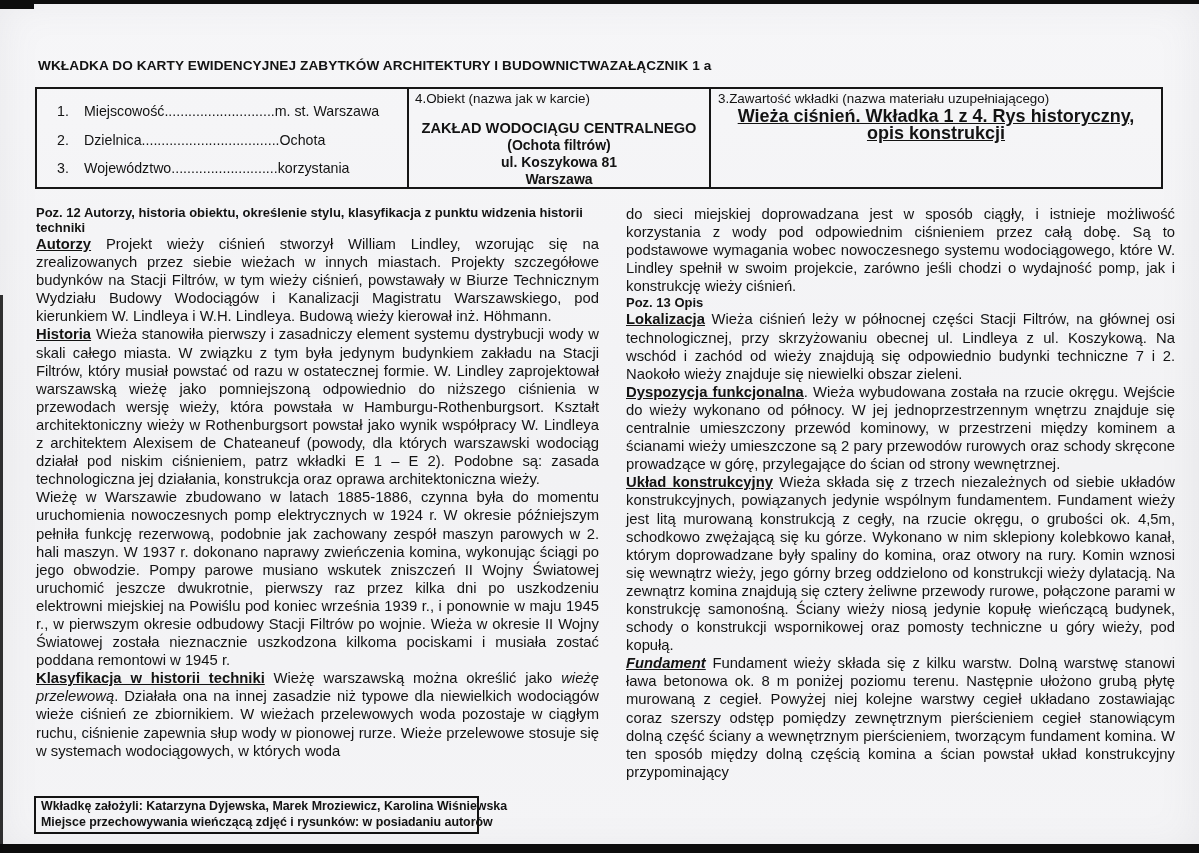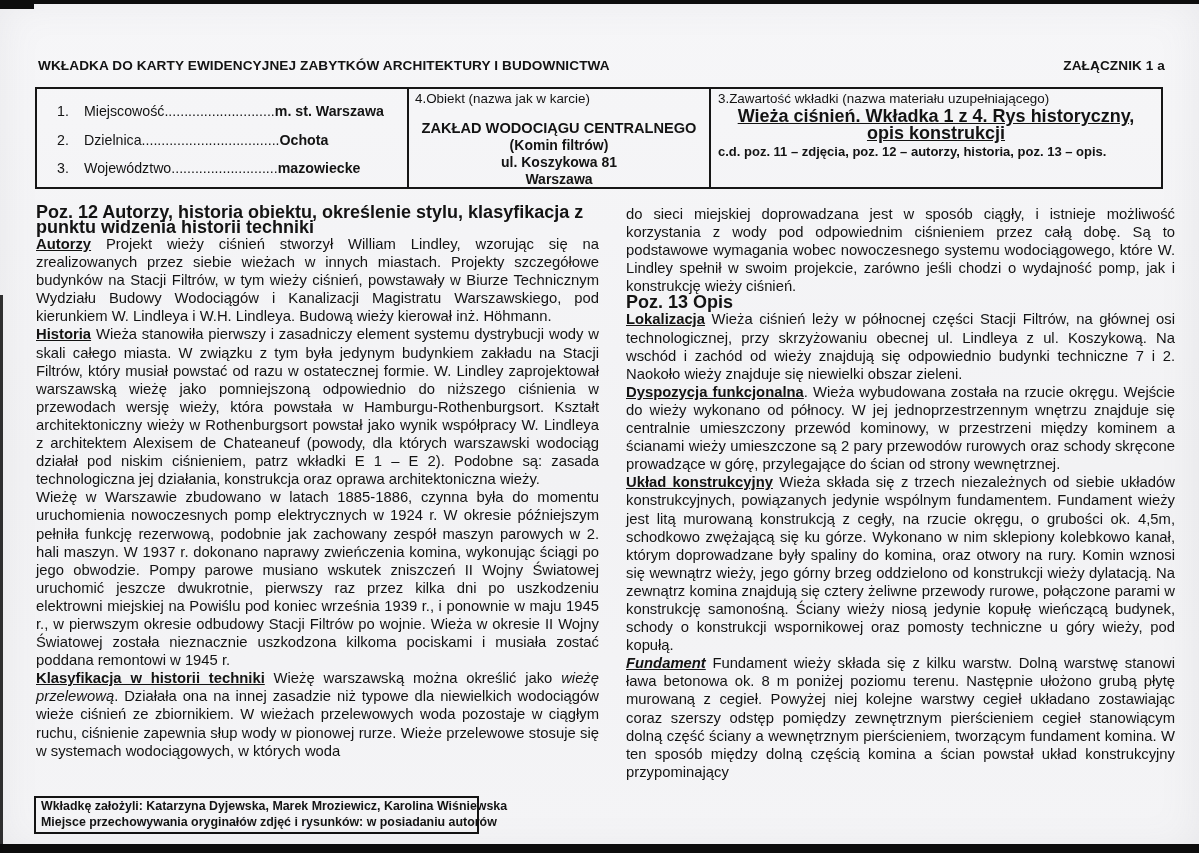--- a/index.html
+++ b/index.html
@@ -14,52 +14,52 @@
   
   .artifact { position:absolute; background:#0d0d0d; }
   .top-edge   { top:0; left:0; width:100%; height:4px; }
   .top-left-blob { top:0; left:0; width:34px; height:9px; }
   .bottom-edge{ bottom:0; left:0; width:100%; height:9px; }
   .left-edge  { left:0; top:295px; width:3px; height:558px; opacity:.85; }
 
   
   .doc-header {
     position:absolute; top:58px; left:38px; right:34px;
-    display:flex; justify-content:space-between; align-items:baseline;
+    display:flex; align-items:baseline;
     font-weight:bold; font-size:13.6px; letter-spacing:.1px;
   }
 
   
   .info-table {
     position:absolute; top:87px; left:35px; width:1128px; height:102px;
     display:flex; border:2.5px solid #161616;
   }
   .cell { border-right:2.5px solid #161616; overflow:hidden; }
   .cell:last-child { border-right:none; }
   .cell-loc { width:372px; padding:8px 6px 0 20px; }
   .loc-row { font-size:14.2px; line-height:28.5px; white-space:nowrap; }
   .loc-num { display:inline-block; width:27px; }
-  .loc-value { font-weight:bold;text-align:center; }
+  .loc-value { font-weight:normal;text-align:center; }
   .cell-obj { width:302px; padding:2px 6px; text-align:center; }
   .cell-caption { text-align:left; font-size:13.4px; line-height:16px; }
   .obj-name { font-weight:bold; font-size:14.6px; line-height:17px; margin-top:13px; }
   .obj-line { font-weight:bold; font-size:14px; line-height:17px; }
   .cell-content { flex:1; padding:2px 7px; }
   .content-title {
     font-weight:bold; font-size:18px; line-height:17px;
     text-align:center; text-decoration:underline; margin-top:1px;
   }
   .content-note { font-weight:bold; font-size:13px; line-height:15.5px; margin-top:2px; }
 
   
   .col { position:absolute; top:205px; font-size:14.8px; line-height:18.1px; text-align:justify; }
   .col-left  { left:36px;  width:563px; }
   .col-right { left:626px; width:549px; }
   .col p { margin:0; }
-  .small-header { font-size:18px; font-weight:bold; line-height:15px; text-align:left; }
+  .small-header { font-size:13px; font-weight:bold; line-height:15px; text-align:left; }
   .lead { font-weight:bold; text-decoration:underline; }
   .lead-italic { font-weight:bold; font-style:italic; text-decoration:underline;margin-top:36px; }
   .it { font-style:italic; }
 
   .founders-box {
     position:absolute; left:34px; top:796px; width:445px;
     border:2.5px solid #131313; padding:1px 5px 2px;
     font-weight:bold; font-size:12.4px; line-height:15.6px; white-space:nowrap;
   }
   .sheet-footer {
@@ -85,51 +85,50 @@
   <div class="info-table">
 
     <div class="cell cell-loc">
       <div class="loc-row">
         <span class="loc-num">1.</span><span>Miejscowość</span><span>............................</span><span class="loc-value">m. st. Warszawa</span>
       </div>
       <div class="loc-row">
         <span class="loc-num">2.</span><span>Dzielnica</span><span>...................................</span><span class="loc-value">Ochota</span>
       </div>
       <div class="loc-row">
-        <span class="loc-num">3.</span><span>Województwo</span><span>...........................</span><span class="loc-value">mazowiecke</span>
+        <span class="loc-num">3.</span><span>Województwo</span><span>...........................</span><span class="loc-value">korzystania</span>
       </div>
     </div>
 
     <div class="cell cell-obj">
       <div class="cell-caption">4.Obiekt (nazwa jak w karcie)</div>
       <div class="obj-name">ZAKŁAD WODOCIĄGU CENTRALNEGO</div>
-      <div class="obj-line">(Komin filtrów)</div>
+      <div class="obj-line">(Ochota filtrów)</div>
       <div class="obj-line">ul. Koszykowa 81</div>
       <div class="obj-line">Warszawa</div>
     </div>
 
     <div class="cell cell-content">
       <div class="cell-caption">3.Zawartość wkładki (nazwa materiału uzupełniającego)</div>
       <div class="content-title">Wieża ciśnień. Wkładka 1 z 4. Rys historyczny, opis konstrukcji</div>
-      <div class="content-note">c.d. poz. 11 – zdjęcia, poz. 12 – autorzy, historia, poz. 13 – opis.</div>
     </div>
 
   </div>
 
   <div class="col col-left">
     <div class="small-header">Poz. 12 Autorzy, historia obiektu, określenie stylu, klasyfikacja z punktu widzenia historii techniki</div>
     <p><span class="lead">Autorzy</span><span> Projekt wieży ciśnień stworzył William Lindley, wzorując się na zrealizowanych przez siebie wieżach w innych miastach. Projekty szczegółowe budynków na Stacji Filtrów, w tym wieży ciśnień, powstawały w Biurze Technicznym Wydziału Budowy Wodociągów i Kanalizacji Magistratu Warszawskiego, pod kierunkiem W. Lindleya i W.H. Lindleya. Budową wieży kierował inż. Höhmann.</span></p>
     <p><span class="lead">Historia</span><span> Wieża stanowiła pierwszy i zasadniczy element systemu dystrybucji wody w skali całego miasta. W związku z tym była jedynym budynkiem zakładu na Stacji Filtrów, który musiał powstać od razu w ostatecznej formie. W. Lindley zaprojektował warszawską wieżę jako pomniejszoną odpowiednio do niższego ciśnienia w przewodach wersję wieży, która powstała w Hamburgu-Rothenburgsort. Kształt architektoniczny wieży w Rothenburgsort powstał jako wynik współpracy W. Lindleya z architektem Alexisem de Chateaneuf (powody, dla których warszawski wodociąg działał pod niskim ciśnieniem, patrz wkładki E 1 – E 2). Podobne są: zasada technologiczna jej działania, konstrukcja oraz oprawa architektoniczna wieży.</span></p>
     <p><span>Wieżę w Warszawie zbudowano w latach 1885-1886, czynna była do momentu uruchomienia nowoczesnych pomp elektrycznych w 1924 r. W okresie późniejszym pełniła funkcję rezerwową, podobnie jak zachowany zespół maszyn parowych w 2. hali maszyn. W 1937 r. dokonano naprawy zwieńczenia komina, wykonując ściągi po jego obwodzie. Pompy parowe musiano wskutek zniszczeń II Wojny Światowej uruchomić jeszcze dwukrotnie, pierwszy raz przez kilka dni po uszkodzeniu elektrowni miejskiej na Powiślu pod koniec września 1939 r., i ponownie w maju 1945 r., w pierwszym okresie odbudowy Stacji Filtrów po wojnie. Wieża w okresie II Wojny Światowej została nieznacznie uszkodzona kilkoma pociskami i musiała zostać poddana remontowi w 1945 r.</span></p>
     <p><span class="lead">Klasyfikacja w historii techniki</span><span> Wieżę warszawską można określić jako </span><span class="it">wieżę przelewową</span><span>. Działała ona na innej zasadzie niż typowe dla niewielkich wodociągów wieże ciśnień ze zbiornikiem. W wieżach przelewowych woda pozostaje w ciągłym ruchu, ciśnienie zapewnia słup wody w pionowej rurze. Wieże przelewowe stosuje się w systemach wodociągowych, w których woda</span></p>
   </div>
 
   <div class="founders-box">
     <div>Wkładkę założyli: Katarzyna Dyjewska, Marek Mroziewicz, Karolina Wiśniewska</div>
-    <div>Miejsce przechowywania oryginałów zdjęć i rysunków: w posiadaniu autorów</div>
+    <div>Miejsce przechowywania wieńczącą zdjęć i rysunków: w posiadaniu autorów</div>
   </div>
 
   <div class="col col-right">
     <p><span>do sieci miejskiej doprowadzana jest w sposób ciągły, i istnieje możliwość korzystania z wody pod odpowiednim ciśnieniem przez całą dobę. Są to podstawowe wymagania wobec nowoczesnego systemu wodociągowego, które W. Lindley spełnił w swoim projekcie, zarówno jeśli chodzi o wydajność pomp, jak i konstrukcję wieży ciśnień.</span></p>
     <div class="small-header">Poz. 13 Opis</div>
     <p><span class="lead">Lokalizacja</span><span> Wieża ciśnień leży w północnej części Stacji Filtrów, na głównej osi technologicznej, przy skrzyżowaniu obecnej ul. Lindleya z ul. Koszykową. Na wschód i zachód od wieży znajdują się odpowiednio budynki techniczne 7 i 2. Naokoło wieży znajduje się niewielki obszar zieleni.</span></p>
     <p><span class="lead">Dyspozycja funkcjonalna</span><span>. Wieża wybudowana została na rzucie okręgu. Wejście do wieży wykonano od północy. W jej jednoprzestrzennym wnętrzu znajduje się centralnie umieszczony przewód kominowy, w przestrzeni między kominem a ścianami wieży umieszczone są 2 pary przewodów rurowych oraz schody skręcone prowadzące w górę, przylegające do ścian od strony wewnętrznej.</span></p>
     <p><span class="lead">Układ konstrukcyjny</span><span> Wieża składa się z trzech niezależnych od siebie układów konstrukcyjnych, powiązanych jedynie wspólnym fundamentem. Fundament wieży jest litą murowaną konstrukcją z cegły, na rzucie okręgu, o grubości ok. 4,5m, schodkowo zwężającą się ku górze. Wykonano w nim sklepiony kolebkowo kanał, którym doprowadzane były spaliny do komina, oraz otwory na rury. Komin wznosi się wewnątrz wieży, jego górny brzeg oddzielono od konstrukcji wieży dylatacją. Na zewnątrz komina znajdują się cztery żeliwne przewody rurowe, połączone parami w konstrukcję samonośną. Ściany wieży niosą jedynie kopułę wieńczącą budynek, schody o konstrukcji wspornikowej oraz pomosty techniczne u góry wieży, pod kopułą.</span></p>
     <p><span class="lead-italic">Fundament</span><span> Fundament wieży składa się z kilku warstw. Dolną warstwę stanowi ława betonowa ok. 8 m poniżej poziomu terenu. Następnie ułożono grubą płytę murowaną z cegieł. Powyżej niej kolejne warstwy cegieł układano zostawiając coraz szerszy odstęp pomiędzy zewnętrznym pierścieniem cegieł stanowiącym dolną część ściany a wewnętrznym pierścieniem, tworzącym fundament komina. W ten sposób między dolną częścią komina a ścian powstał układ konstrukcyjny przypominający</span></p>
   </div>

